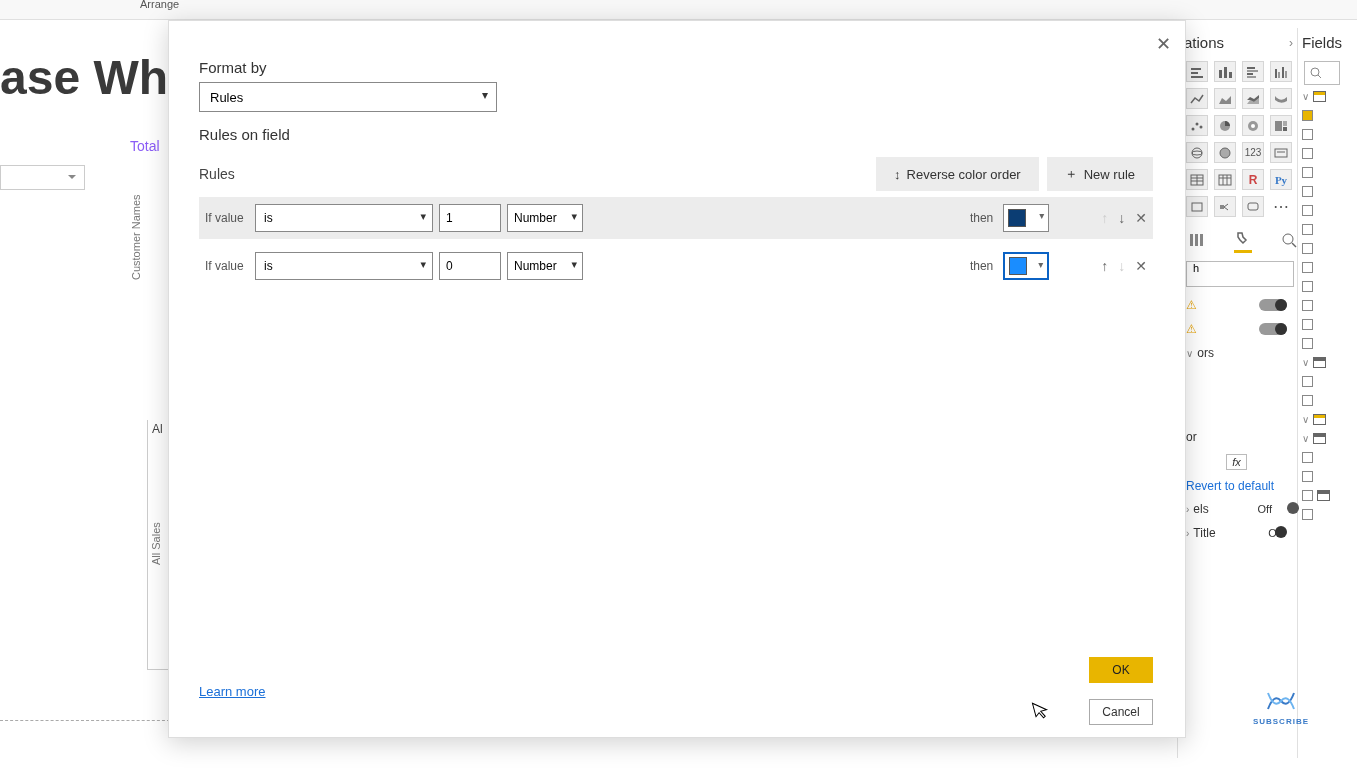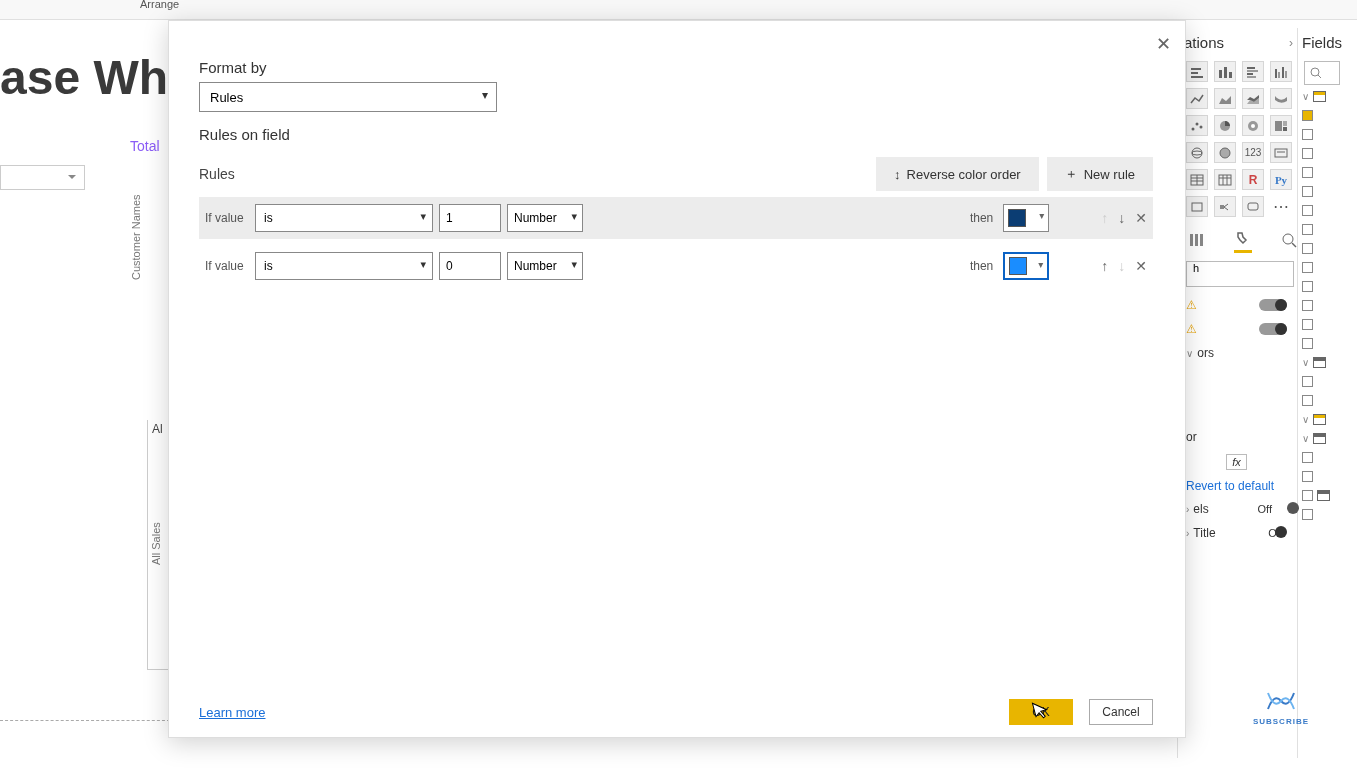--- a/index.html
+++ b/index.html
@@ -261,21 +261,21 @@
   .modal-footer {
     position: absolute;
     bottom: 12px;
     left: 30px;
     right: 32px;
     display: flex;
     justify-content: space-between;
     align-items: center;
   }
   .link { color: #1a6fd8; text-decoration: underline; font-size: 13px; cursor: pointer; }
-  .footer-buttons { display: flex; gap: 16px; align-items: center;}
+  .footer-buttons { display: flex; gap: 16px; align-items: center; flex-direction: column;}
   .btn-ok {
     width: 64px; height: 26px;
     background: #e8b500;
     border: none;
     color: #222;
     font-size: 12px;
     cursor: pointer;
     position: relative;
   }
   .btn-cancel {

